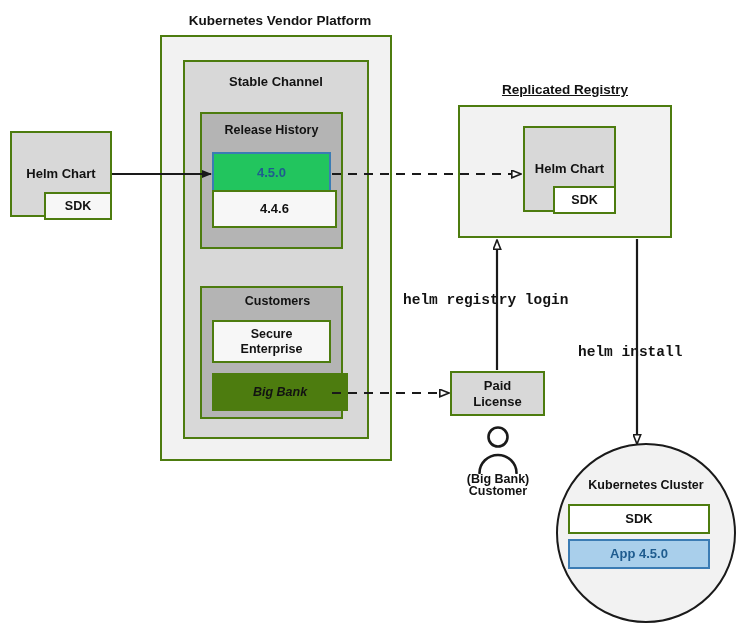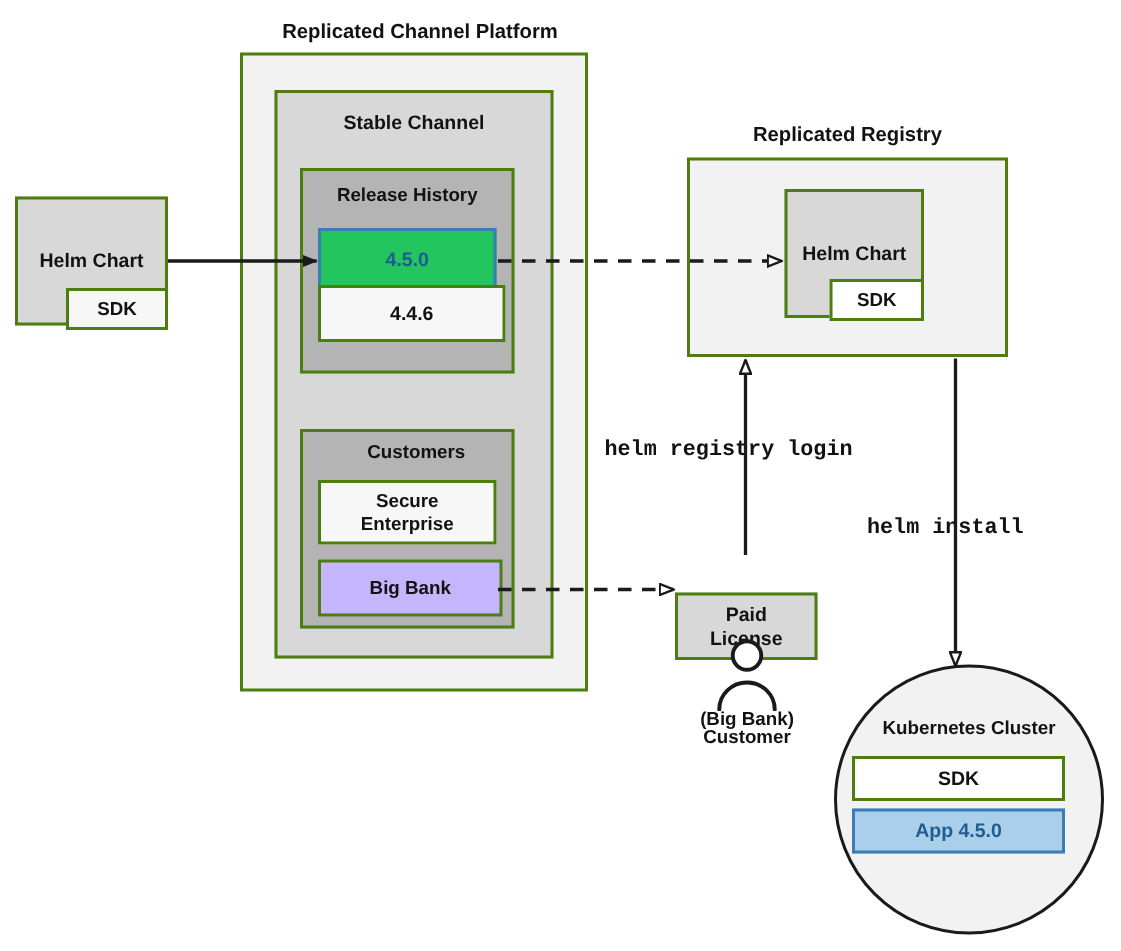--- a/index.html
+++ b/index.html
@@ -72,21 +72,21 @@
   }
   .person {
     position: absolute;
   }
 </style>
 </head>
 <body>
 
 <div id="canvas">
 
-  <div class="title-text" style="left:155px; top:13px; width:250px; font-size:13.5px;">Replicated Channel Platform</div>
+  <div class="title-text" style="left:155px; top:13px; width:250px; font-size:13.5px;">Kubernetes Vendor Platform</div>
 
   <div class="box" style="left:160px; top:35px; width:232px; height:426px; background:#f2f2f2;"></div>
 
   <div class="box" style="left:183px; top:60px; width:186px; height:379px; background:#d8d8d8;"></div>
   <div class="label-top" style="left:183px; top:74px; width:186px; font-size:13px;">Stable Channel</div>
 
   <div class="box" style="left:200px; top:112px; width:143px; height:137px; background:#b4b4b4;"></div>
   <div class="label-top" style="left:200px; top:123px; width:143px; font-size:12.5px;">Release History</div>
 
   <div class="box" style="left:212px; top:152px; width:119px; height:42px; background:#22c55e; border-color:#3b7cb4; color:#1f5c8f; font-size:13px;">
@@ -98,43 +98,43 @@
   </div>
 
   <div class="box" style="left:200px; top:286px; width:143px; height:133px; background:#b4b4b4;"></div>
   <div class="label-top" style="left:200px; top:294px; width:143px; font-size:12.5px;padding-left:12px;">Customers</div>
 
   <div class="box" style="left:212px; top:320px; width:119px; height:43px; background:#f7f7f7; font-size:12.5px; flex-direction:column;">
     <span style="display: block; white-space: pre-line;">Secure
 Enterprise</span>
   </div>
 
-  <div class="box" style="left:212px; top:373px; width:123px; height:38px; background:#c4b5fd; font-size:12.5px;">
+  <div class="box" style="left:212px; top:373px; width:136px; height:38px; background:#4d7c0f; font-size:12.5px;font-style:italic;">
     <span>Big Bank</span>
   </div>
 
   <div class="box" style="left:10px; top:131px; width:102px; height:86px; background:#d8d8d8; font-size:13px; align-items:flex-start; padding-top:33px;">
     <span>Helm Chart</span>
   </div>
   <div class="box" style="left:44px; top:192px; width:68px; height:28px; background:#f7f7f7; font-size:12.5px;">
     <span>SDK</span>
   </div>
 
-  <div class="title-text" style="left:458px; top:82px; width:214px; font-size:13.5px;">Replicated Registry</div>
+  <div class="title-text" style="left:458px; top:82px; width:214px; font-size:13.5px;text-decoration:underline;">Replicated Registry</div>
 
   <div class="box" style="left:458px; top:105px; width:214px; height:133px; background:#f2f2f2;"></div>
 
   <div class="box" style="left:523px; top:126px; width:93px; height:86px; background:#d8d8d8; font-size:13px; align-items:flex-start; padding-top:33px;">
     <span>Helm Chart</span>
   </div>
   <div class="box" style="left:553px; top:186px; width:63px; height:28px; background:#ffffff; font-size:12.5px;">
     <span>SDK</span>
   </div>
 
-  <div class="box" style="left:450px; top:371px; width:95px; height:45px; background:#d8d8d8; font-size:13px; flex-direction:column;margin-top:24px;">
+  <div class="box" style="left:450px; top:371px; width:95px; height:45px; background:#d8d8d8; font-size:13px; flex-direction:column;">
     <span style="white-space:pre-line;">Paid
 License</span>
   </div>
 
   <svg class="person" style="left:473px; top:426px; width:50px; height:48px;" viewBox="0 0 50 48" xmlns="http://www.w3.org/2000/svg">
     <circle cx="25" cy="11" r="9.5" fill="#ffffff" stroke="#1a1a1a" stroke-width="2.6"></circle>
     <path d="M6.5 47 A18.5 18 0 0 1 43.5 47" fill="#ffffff" stroke="#1a1a1a" stroke-width="2.6" stroke-linecap="round"></path>
   </svg>
   <div class="title-text" style="left:438px; top:484px; width:120px; font-size:12.5px;">Customer</div>
   <div class="title-text" style="left:438px; top:472px; width:120px; font-size:12.5px;">(Big Bank)</div>

